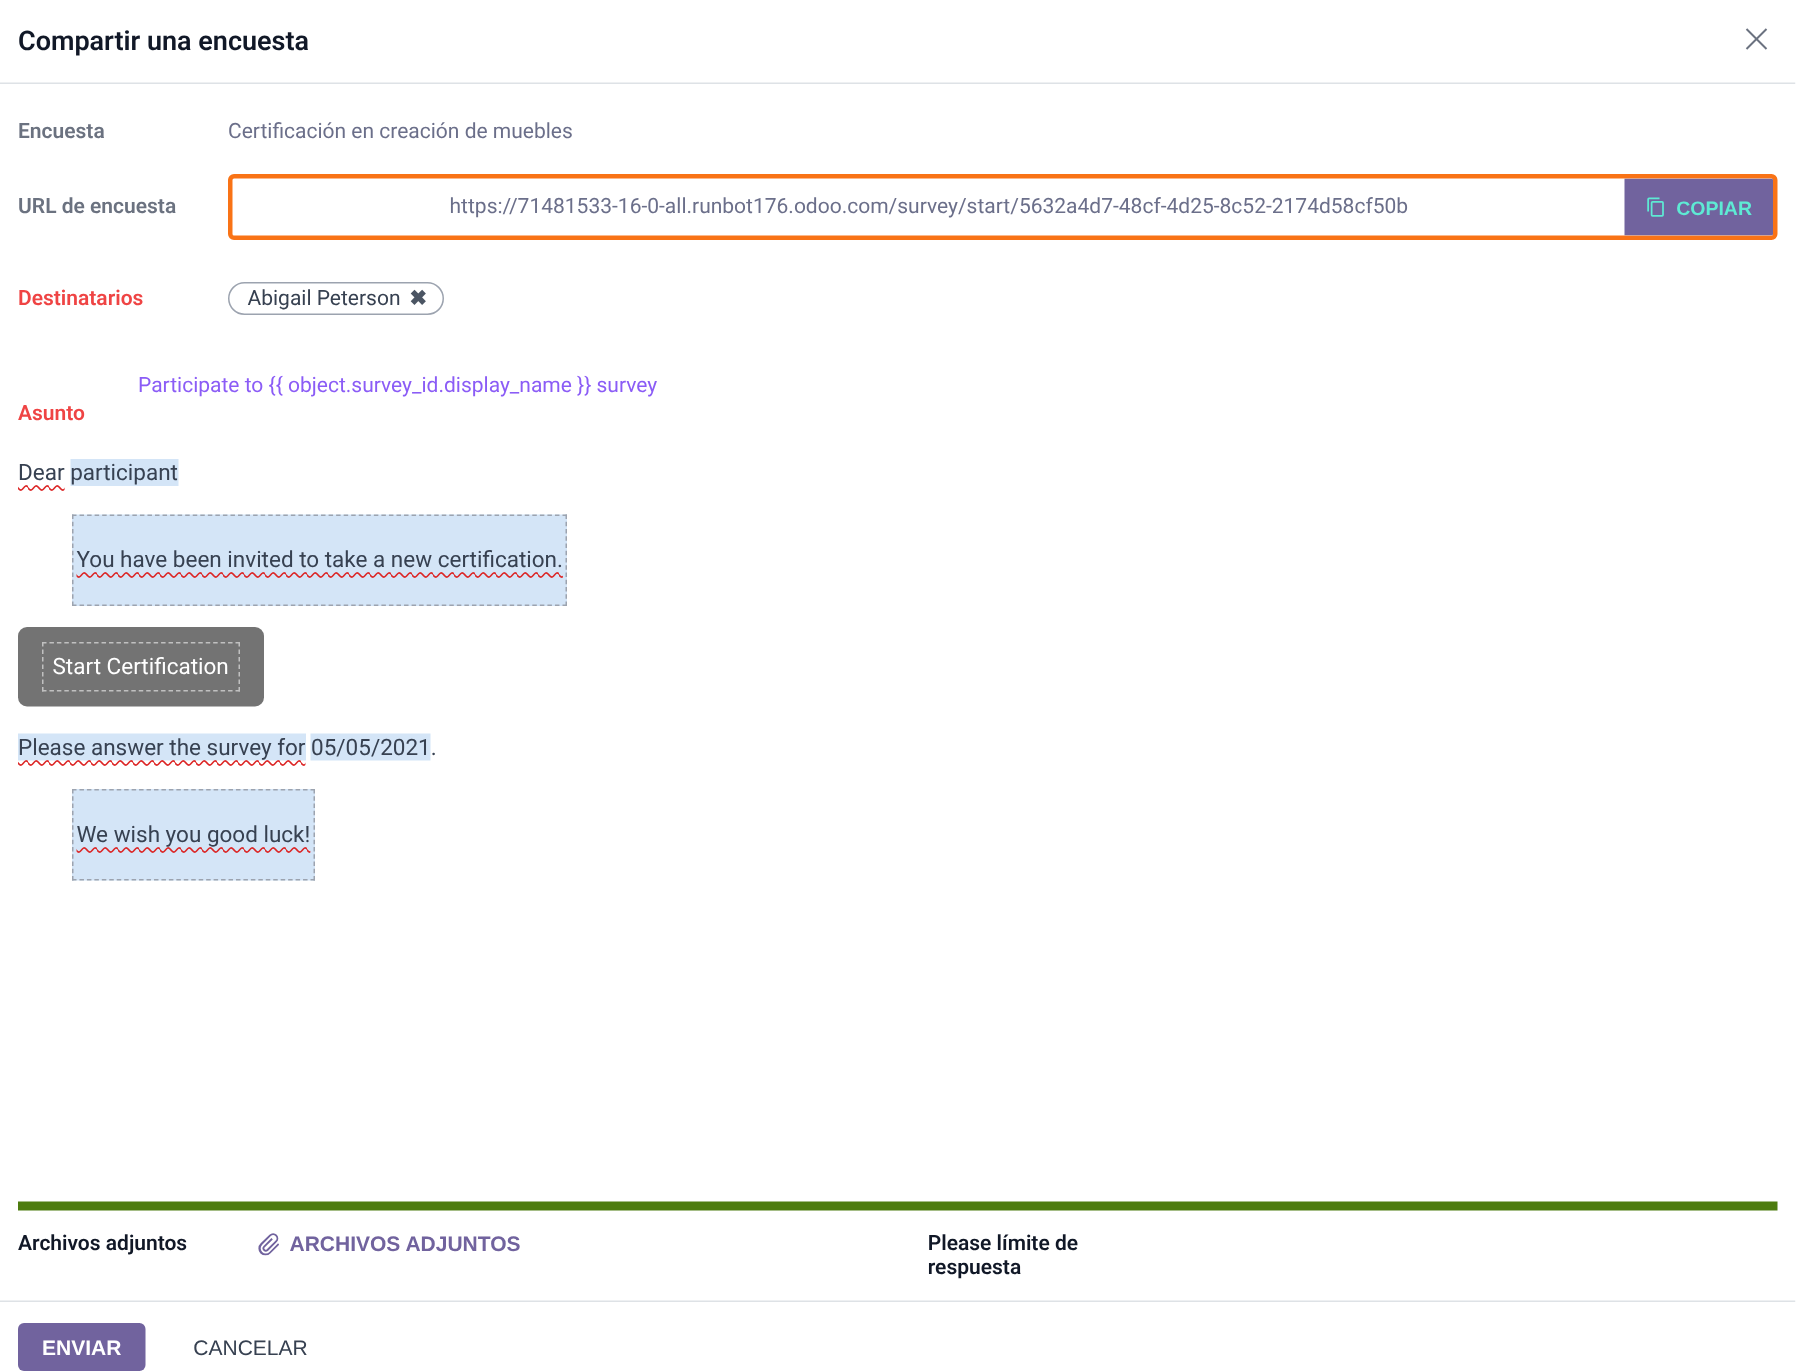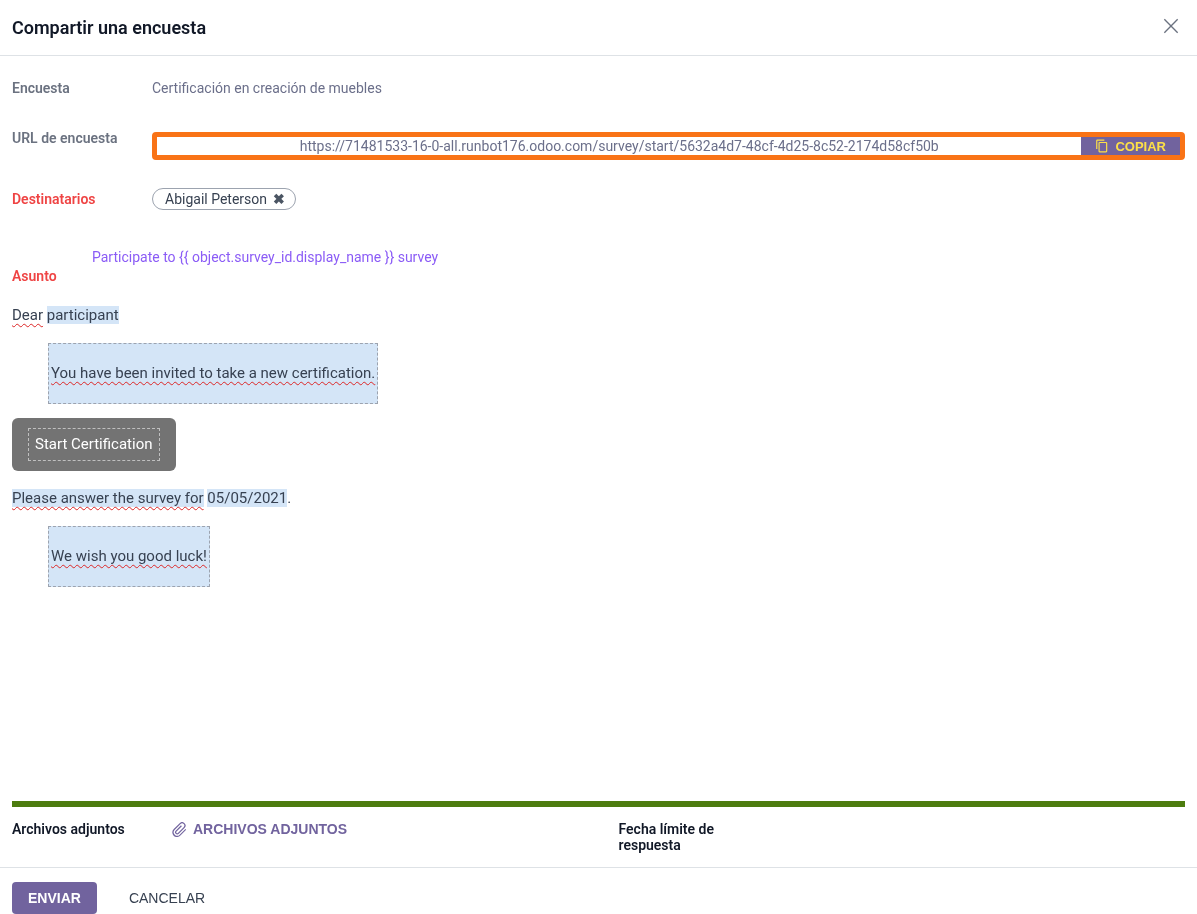--- a/index.html
+++ b/index.html
@@ -57,40 +57,39 @@
   .field-label.dark { color: #ef4444; }
   .field-value {
     flex: 1;
     color: #6b6f8a;
     font-size: 14px;
   }
 
   .url-box {
     flex: 1;
     display: flex;
-    border: 5px solid #f97316;
+    border: 3px solid #f97316;
     border-radius: 4px;
     overflow: hidden;
-    height: 28px;
-    margin-top: 16px;
+    height: 44px;
   }
   .url-text {
     flex: 1;
     display: flex;
     align-items: center;
     justify-content: center;
     color: #6b6f8a;
     font-size: 14px;
     padding: 0 8px;
     white-space: nowrap;
     overflow: hidden;
   }
   .copy-btn {
     background: #71639e;
-    color: #fde047;
+    color: #5eead4;
     border: none;
     padding: 0 14px;
     font-weight: 600;
     font-size: 13px;
     display: flex;
     align-items: center;
     gap: 6px;
     cursor: pointer;
   }
   .copy-btn svg { width: 14px; height: 14px; fill: currentColor; }
@@ -278,21 +277,21 @@
               <svg viewBox="0 0 24 24">
                 <path d="M21.44 11.05l-9.19 9.19a5.5 5.5 0 0 1-7.78-7.78l9.19-9.19a3.5 3.5 0 1 1 4.95 4.95l-9.19 9.19a1.5 1.5 0 1 1-2.12-2.12l8.49-8.49-1.41-1.41-8.49 8.49a3.5 3.5 0 1 0 4.95 4.95l9.19-9.19a5.5 5.5 0 1 0-7.78-7.78L2.81 11.05a7.5 7.5 0 1 0 10.6 10.6l9.19-9.19-1.16-1.41z"></path>
               </svg>
               <span>ARCHIVOS ADJUNTOS</span>
             </button>
           </div>
         </div>
       </div>
       <div class="bottom-col">
         <div class="bf-row">
-          <div class="bf-label">Fecha límite de respuesta</div>
+          <div class="bf-label">Please límite de respuesta</div>
           <div class="bf-value"></div>
         </div>
       </div>
     </div>
 
   </div>
 
   <div class="modal-footer">
     <button class="btn btn-primary">ENVIAR</button>
     <button class="btn btn-secondary">CANCELAR</button>

